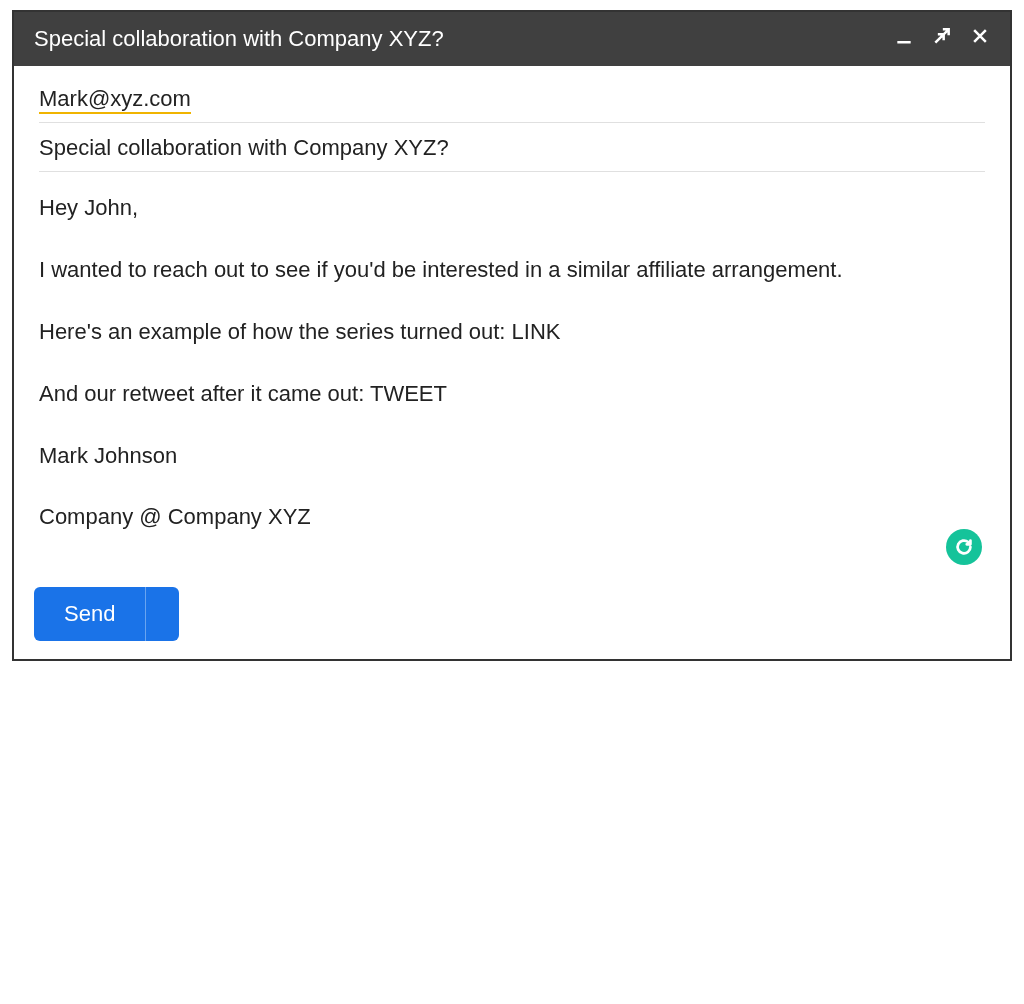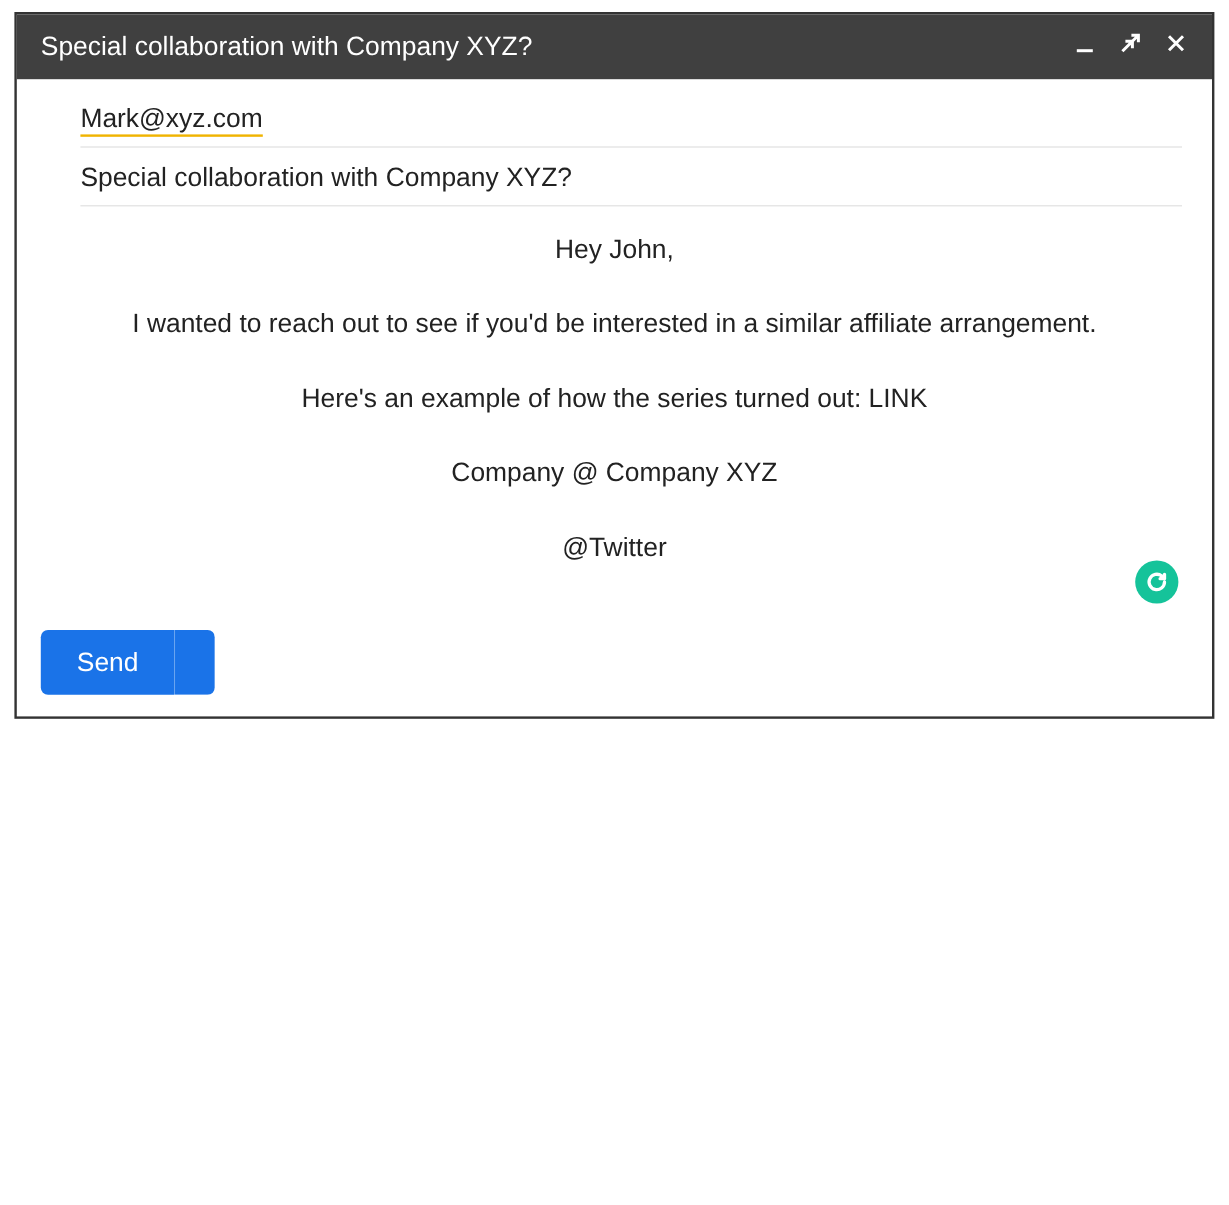--- a/index.html
+++ b/index.html
@@ -40,37 +40,35 @@
     cursor: pointer;
   }
   .fields {
     padding: 8px 25px 0 25px;
   }
   .field-row {
     border-bottom: 1px solid #e0e0e0;
     padding: 12px 0 10px 0;
     font-size: 22px;
     color: #222;
-    margin-left: 28px;
   }
   .to-value {
     border-bottom: 2px solid #f0b400;
     padding-bottom: 1px;
   }
   .body-area {
     padding: 20px 25px 10px 25px;
     font-size: 22px;
     line-height: 1.45;
     color: #222;
     flex: 1;
     position: relative;
   }
   .body-area p {
     margin: 0 0 30px 0;
-    text-align: center;
   }
   .signature-line { margin: 0; }
   .grammarly-badge {
     position: absolute;
     right: 28px;
     bottom: 8px;
     width: 36px;
     height: 36px;
     border-radius: 50%;
     background: #15c39a;
@@ -157,22 +155,23 @@
     </div>
     <div class="field-row">
       <span>Special collaboration with Company XYZ?</span>
     </div>
   </div>
 
   <div class="body-area">
     <p>Hey John,</p>
     <p>I wanted to reach out to see if you'd be interested in a similar affiliate arrangement.</p>
     <p>Here's an example of how the series turned out: LINK</p>
+    <p>And our retweet after it came out: TWEET</p>
+    <p class="signature-line">Mark Johnson</p>
     <p class="signature-line">Company @ Company XYZ</p>
-    <p class="signature-line">@Twitter</p>
 
     <div class="grammarly-badge">
       <svg viewBox="0 0 24 24">
           <path d="M19 12a7 7 0 1 1 -2.5 -5.4 M19 5 v4 h-4" stroke-linecap="round" stroke-linejoin="round"></path>
         </svg>
     </div>
   </div>
 
   <div class="toolbar">
     <div class="send-group">

